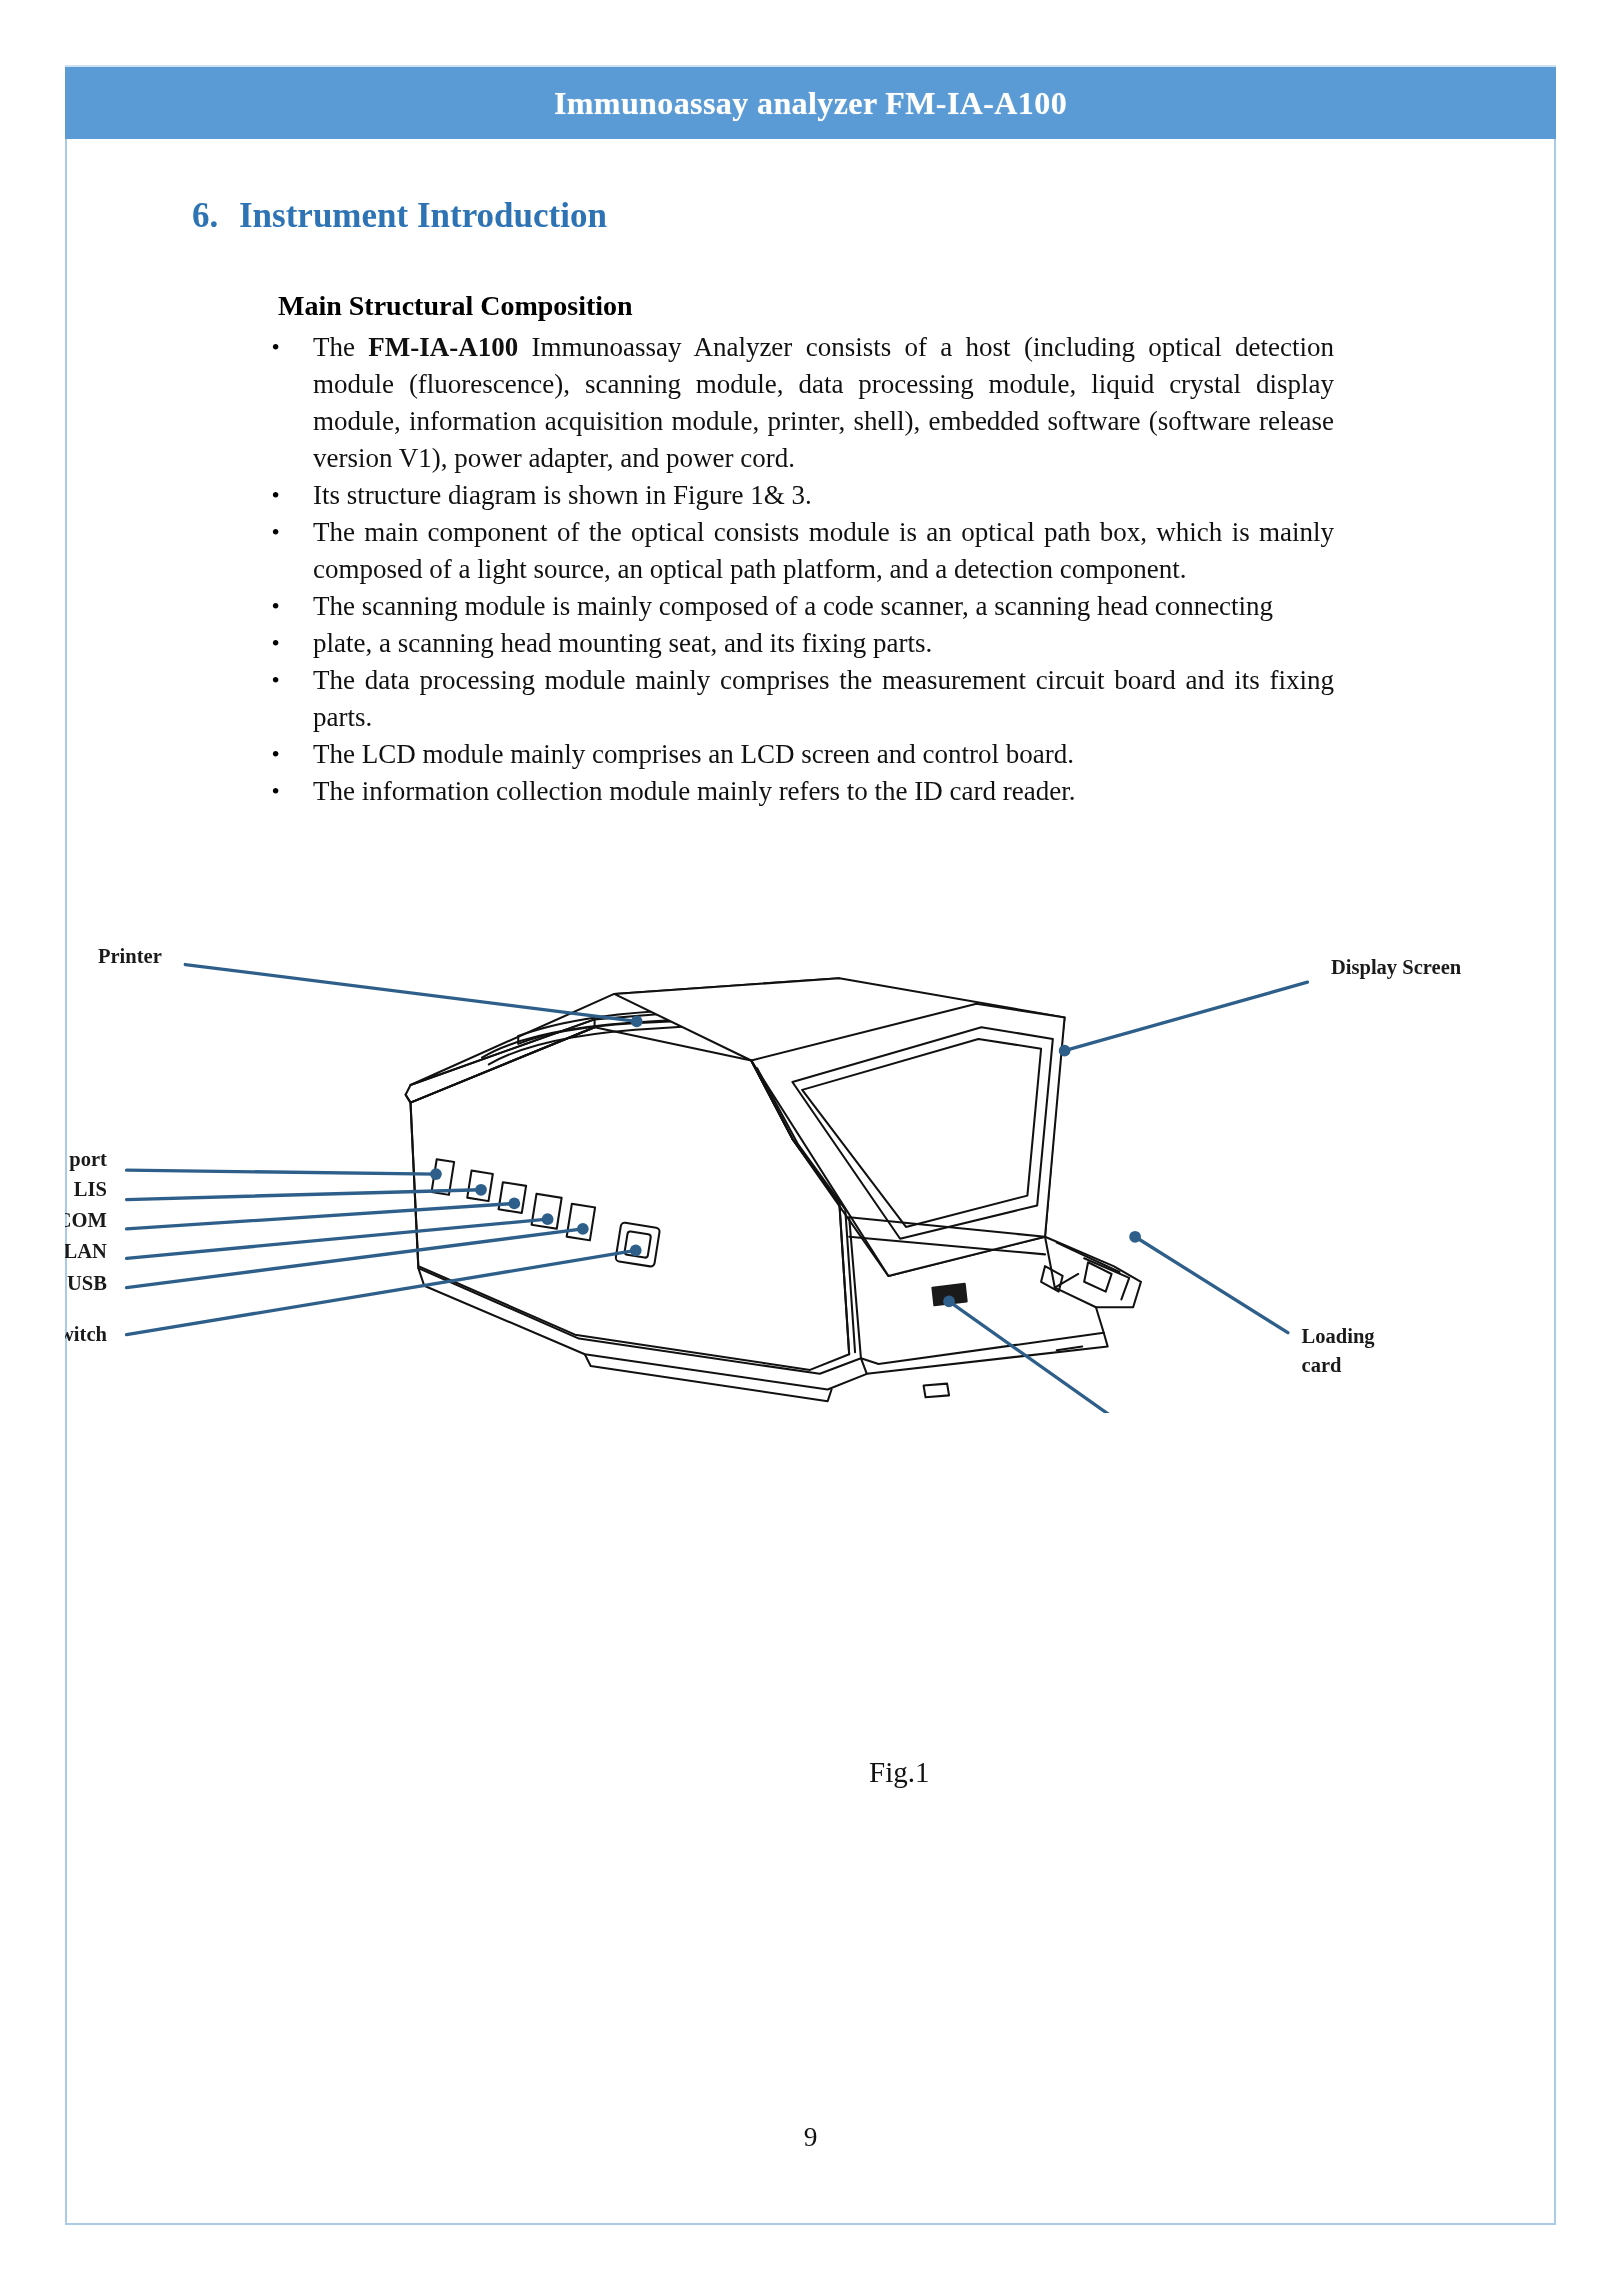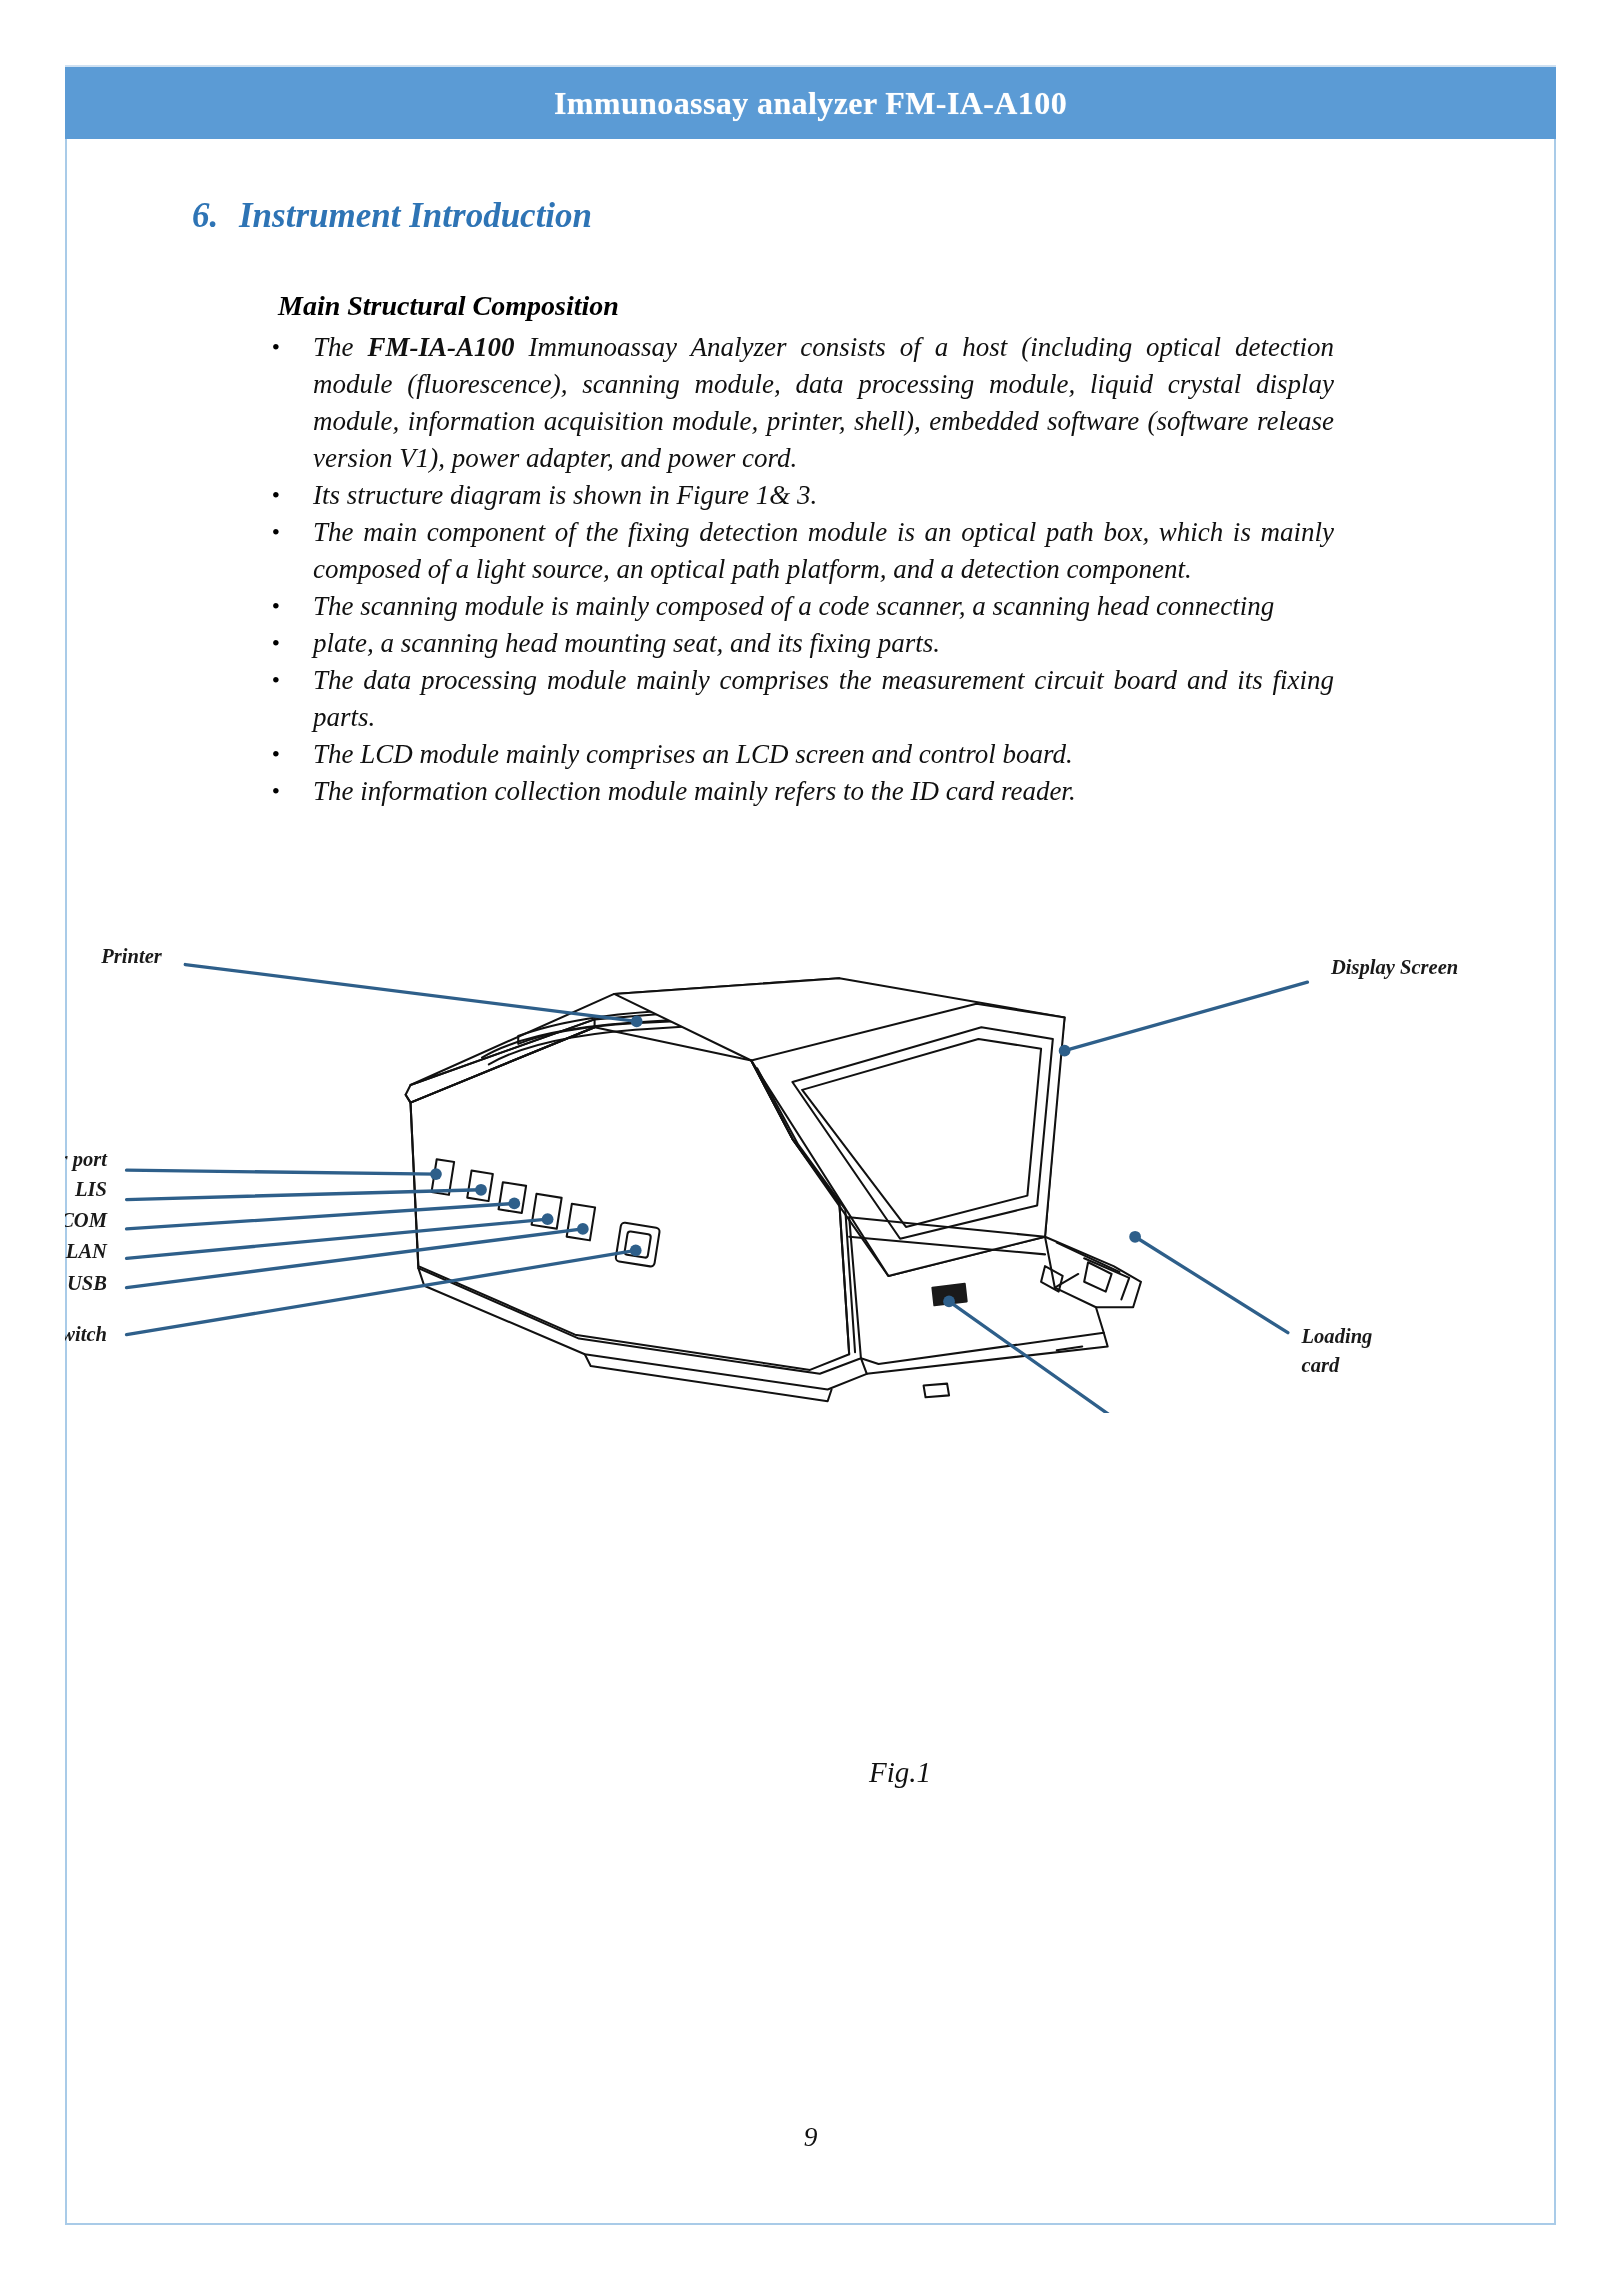--- a/index.html
+++ b/index.html
@@ -59,21 +59,20 @@
     text-shadow: 0 0 1px rgba(255,255,255,0.6);
   }
 
   
   #content {
     position: absolute;
     left: 65px;
     top: 139px;
     width: 1491px;
     height: 2086px;
-    font-style: italic;
   }
 
   .section-heading {
     position: absolute;
     left: 127px;
     top: 57px;
     color: #2e74b5;
     font-family: "Liberation Serif", serif;
     font-weight: bold;
     font-size: 35px;
@@ -188,21 +187,21 @@
 
       <div class="bullet-item">
         <span class="dot">•</span><span>The </span><b>FM-IA-A100</b><span> Immunoassay Analyzer consists of a host (including optical detection module (fluorescence), scanning module, data processing module, liquid crystal display module, information acquisition module, printer, shell), embedded software (software release version V1), power adapter, and power cord.</span>
       </div>
 
       <div class="bullet-item nojustify">
         <span class="dot">•</span><span>Its structure diagram is shown in Figure 1&amp; 3.</span>
       </div>
 
       <div class="bullet-item">
-        <span class="dot">•</span><span>The main component of the fixing detection module is an optical path box, which is mainly composed of a light source, an optical path platform, and a detection component.</span>
+        <span class="dot">•</span><span>The main component of the optical consists module is an optical path box, which is mainly composed of a light source, an optical path platform, and a detection component.</span>
       </div>
 
       <div class="bullet-item">
         <span class="dot">•</span><span>The scanning module is mainly composed of a code scanner, a scanning head connecting</span>
       </div>
 
       <div class="bullet-item nojustify">
         <span class="dot">•</span><span>plate, a scanning head mounting seat, and its fixing parts.</span>
       </div>
 

